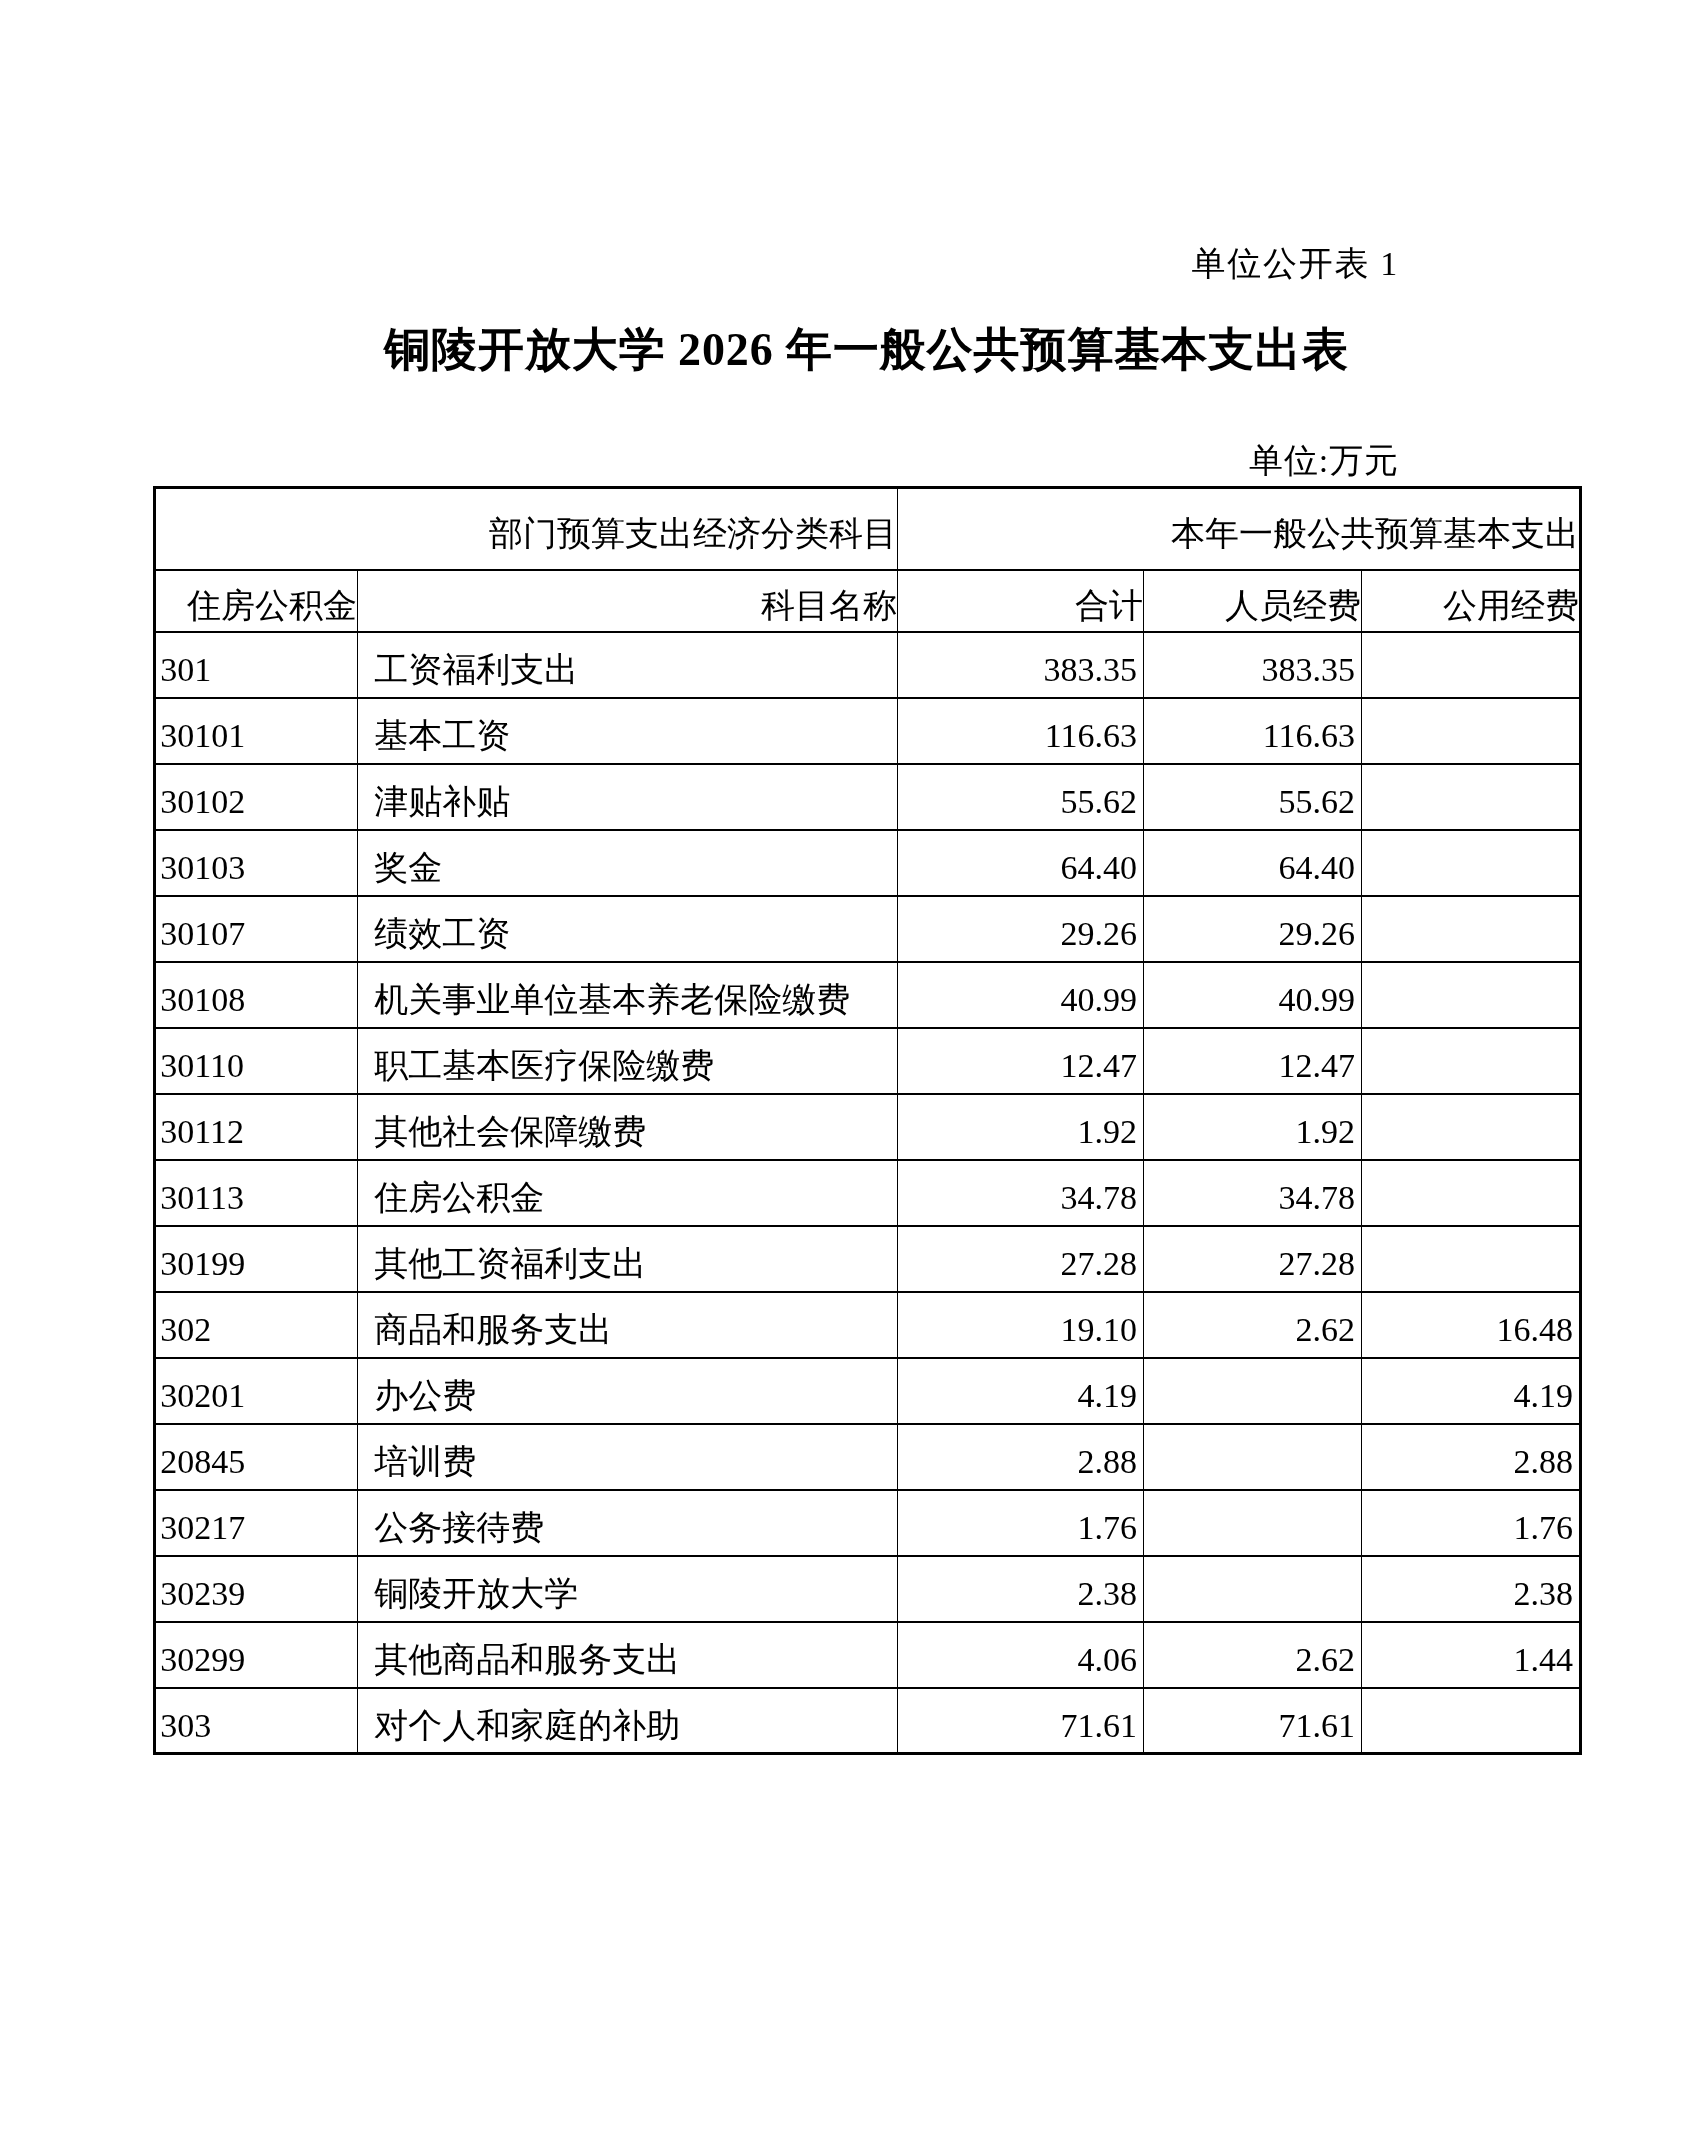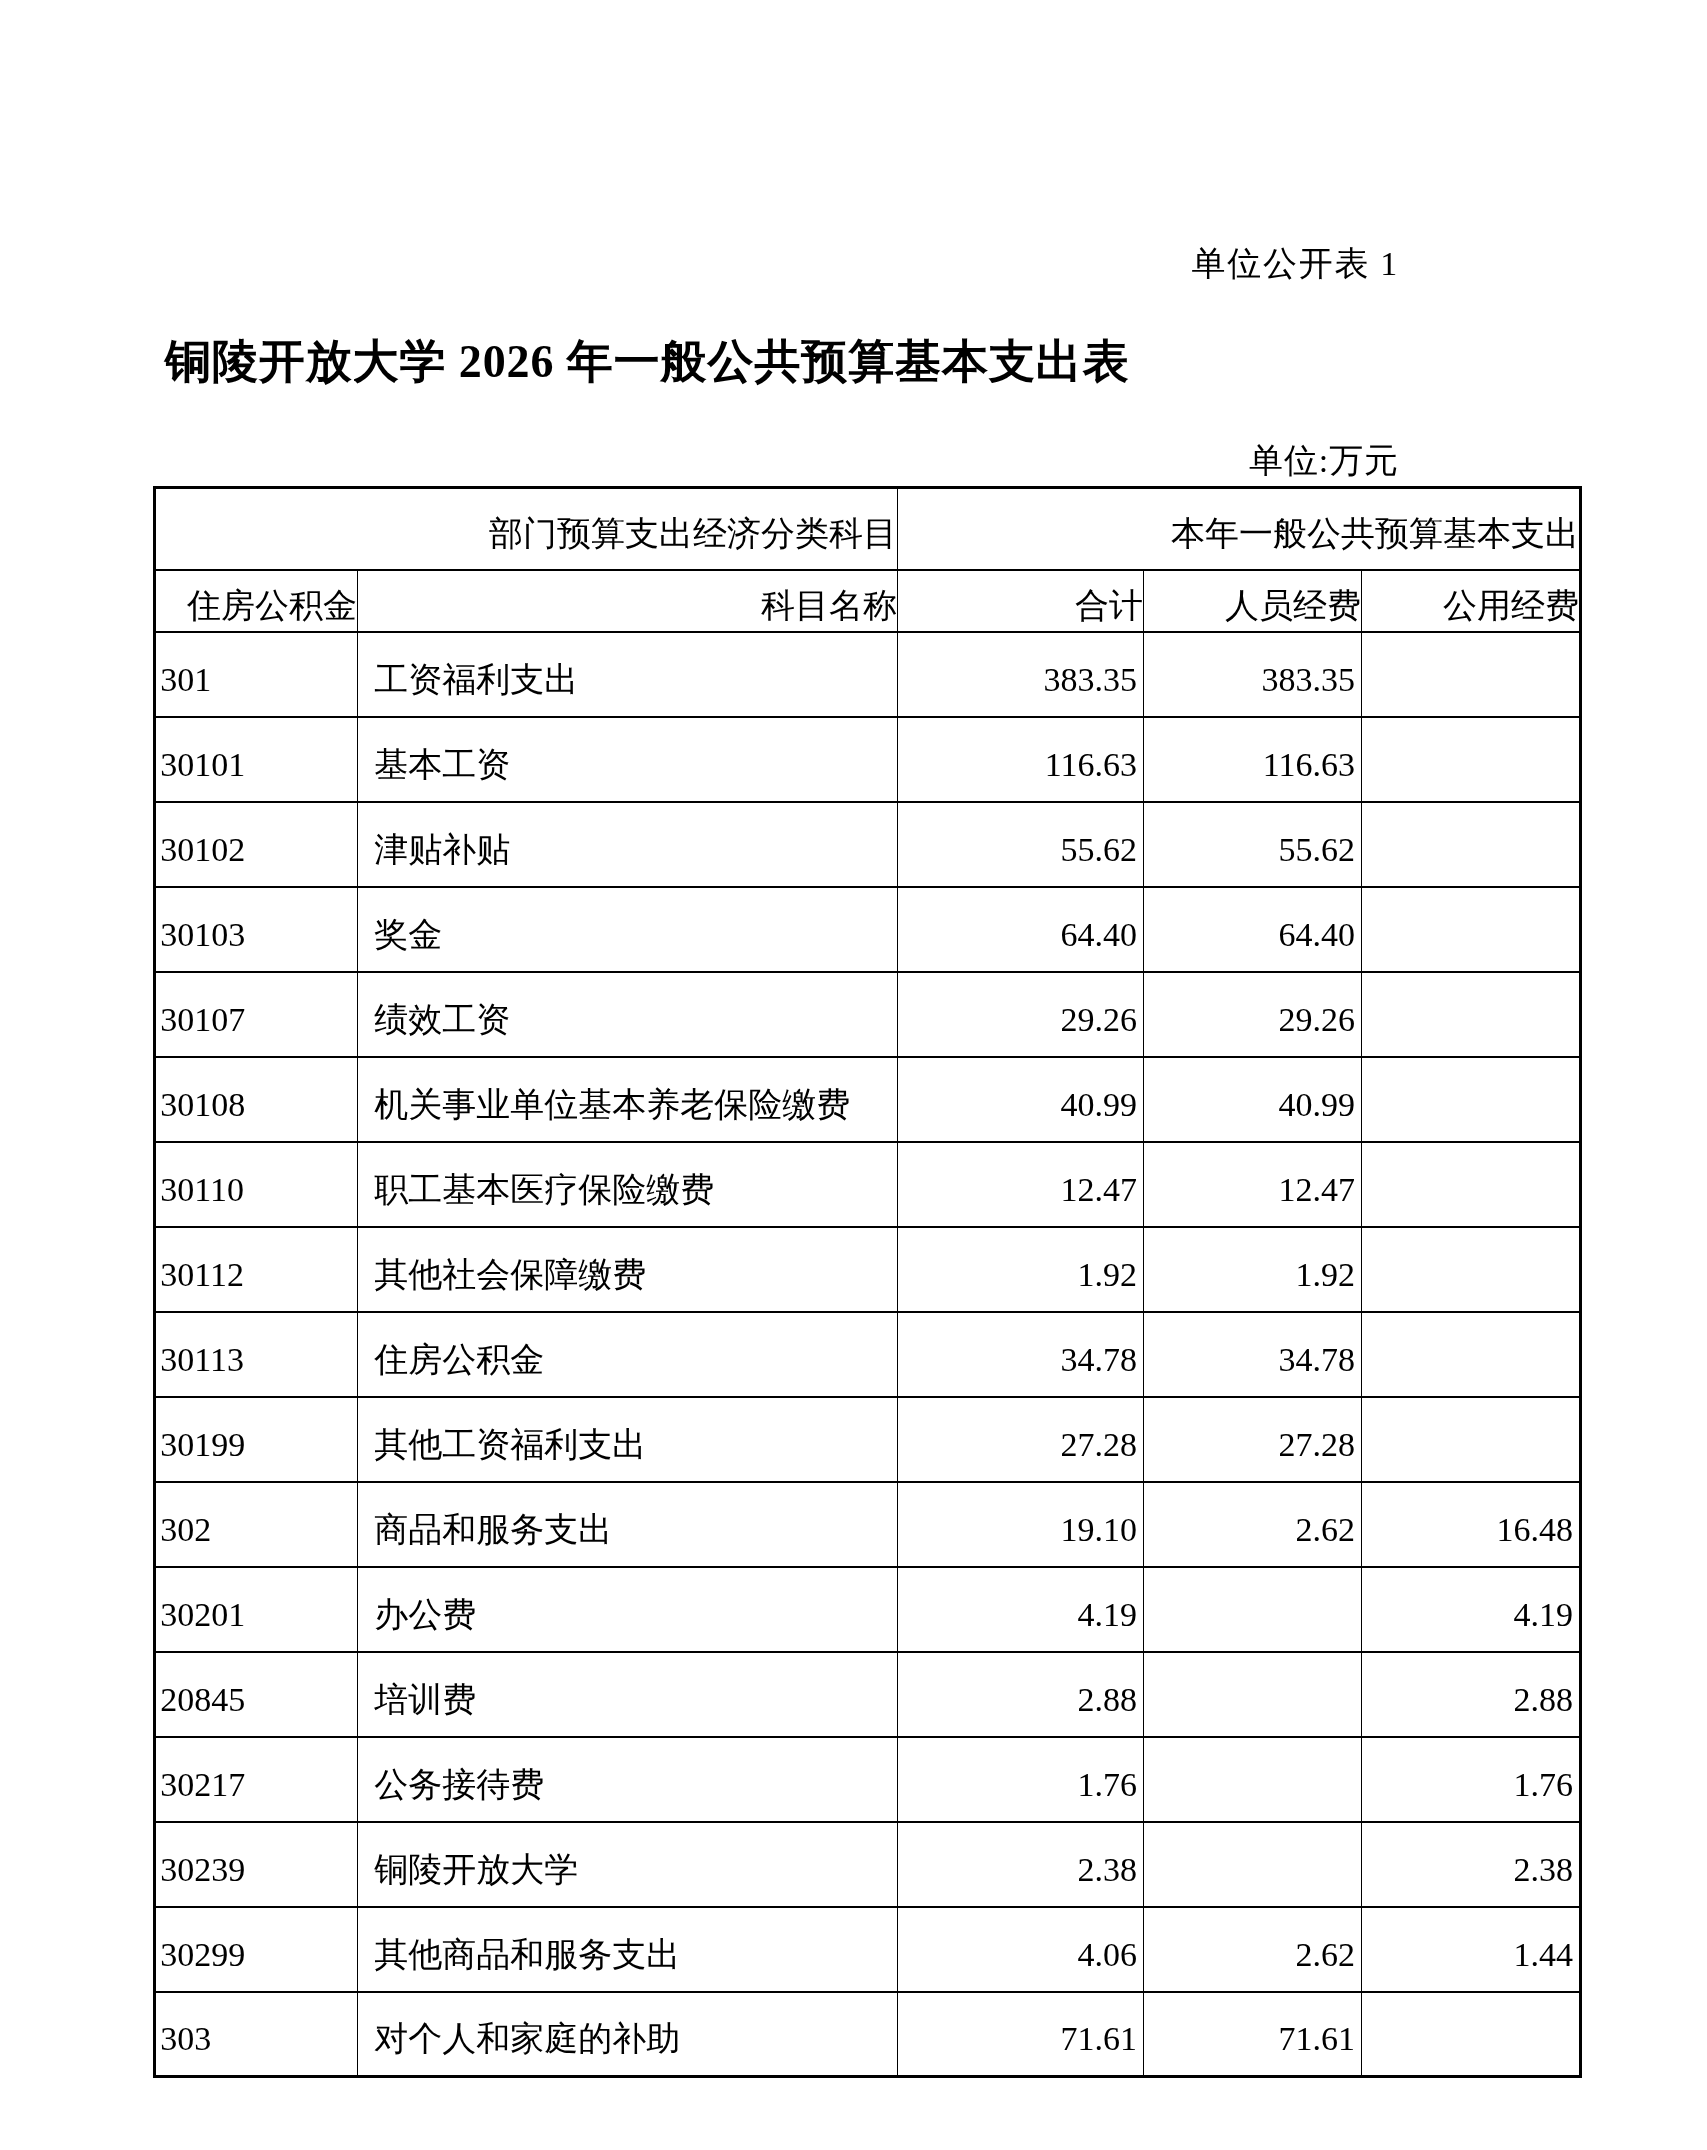--- a/index.html
+++ b/index.html
@@ -19,22 +19,22 @@
     right: 308px;
     font-size: 34px;
     letter-spacing: 1.7px;
     white-space: nowrap;
   }
   .title {
     position: absolute;
     top: 319px;
     left: 153px;
     width: 1427px;
-    margin: 12px;
-    text-align: left;
+    margin: 0;
+    text-align: center;
     font-size: 46px;
     font-weight: bold;
     letter-spacing: 0.9px;
     white-space: nowrap;
   }
   .unit-note {
     position: absolute;
     top: 438px;
     right: 308px;
     font-size: 34px;
@@ -60,21 +60,21 @@
     border: 1.3px solid #000;
     border-top-width: 2.2px;
     border-bottom-width: 2.2px;
     vertical-align: middle;
     padding: 11.2px 0 0 0;
     overflow: hidden;
     white-space: nowrap;
   }
   tr.group-row { height: 82px; }
   tr.cols-row  { height: 62px; }
-  tbody tr     { height: 85px; margin-left: 26px; }
+  tbody tr     { height: 66px; margin-left: 26px; }
   th {
     font-weight: normal;
     text-align: right;
     font-size: 34px;
   }
   tr.cols-row th { font-size: 34px; }
   td { font-size: 34px; }
   td.code { text-align: left;  padding-left: 4.3px; }
   td.name { text-align: left;  padding-left: 16.3px; }
   td.num  { text-align: right; padding-right: 6px; }

